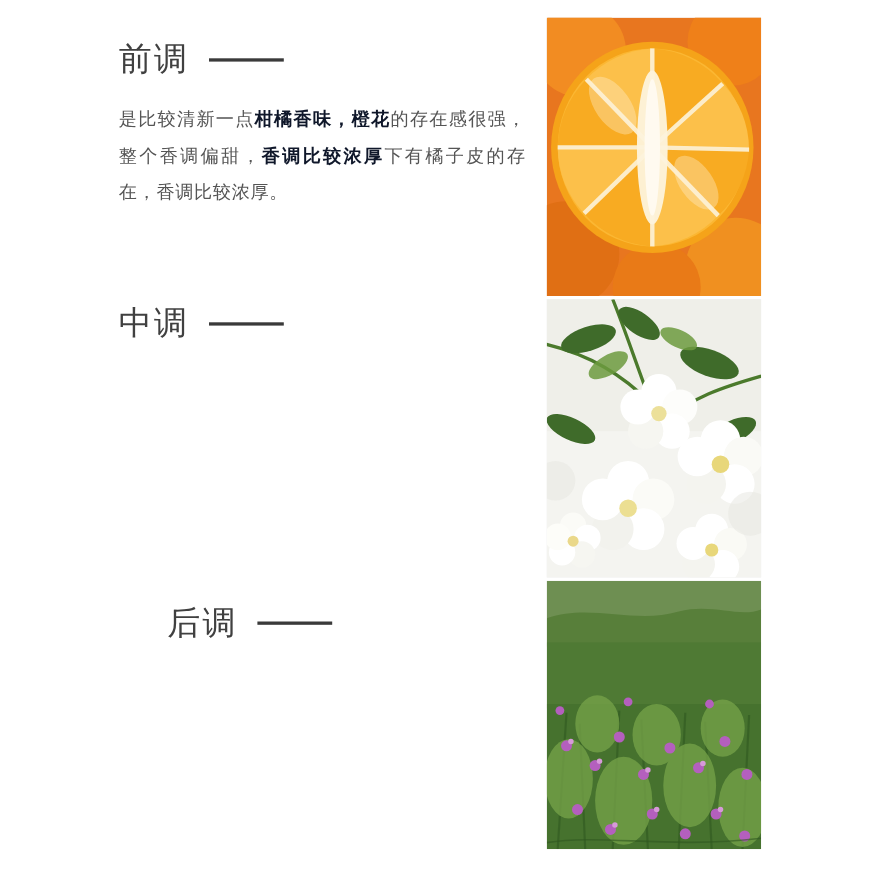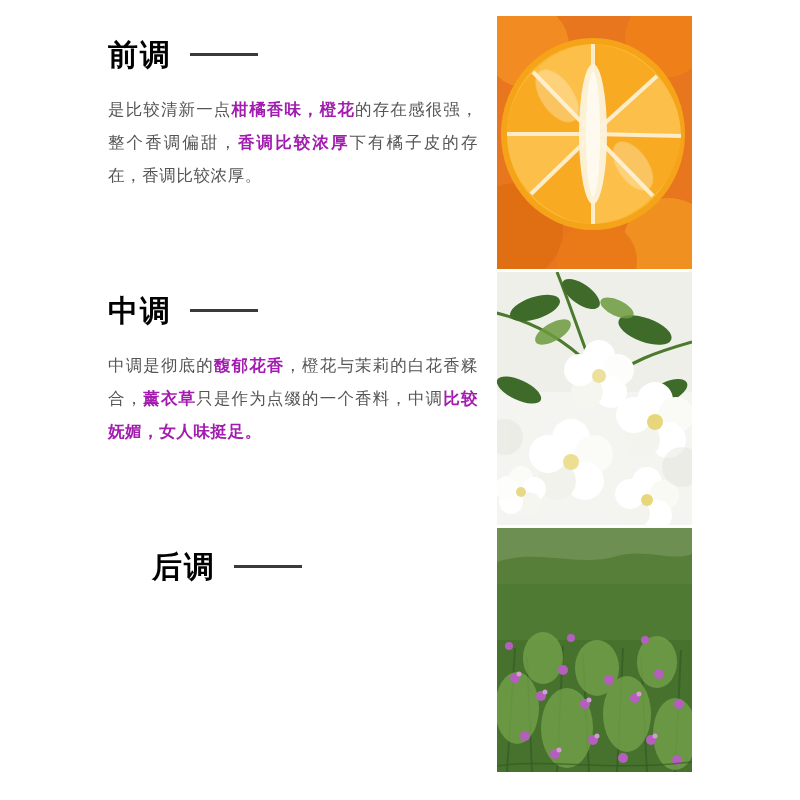--- a/index.html
+++ b/index.html
@@ -29,42 +29,42 @@
     left: 108px;
     width: 370px;
   }
   .heading-row {
     display: flex;
     align-items: center;
     gap: 18px;
   }
   .heading {
     font-size: 30px;
-    font-weight: bold;
-    color: #000000;
+    font-weight: normal;
+    color: #404040;
     letter-spacing: 2px;
     line-height: 1.1;
     white-space: nowrap;
   }
   .rule {
     width: 68px;
     height: 3px;
     background: #3a3a3a;
     display: block;
   }
   .body-text {
     margin-top: 22px;
     font-size: 16.5px;
     line-height: 33px;
     color: #555555;
     letter-spacing: 0.6px;
     text-align: justify;
   }
   .body-text b {
-    color: #a21caf;
+    color: #0f172a;
     font-weight: bold;
   }
   .photo {
     position: absolute;
     left: 497px;
     width: 195px;
     overflow: hidden;
     background: #eee;
   }
   .photo svg {
@@ -124,27 +124,24 @@
         <ellipse cx="96" cy="118" rx="7" ry="62" fill="#fffaf0"></ellipse>
         <g opacity="0.35" fill="#fff3d8">
           <ellipse cx="60" cy="80" rx="16" ry="30" transform="rotate(-35 60 80)"></ellipse>
           <ellipse cx="136" cy="150" rx="15" ry="28" transform="rotate(-35 136 150)"></ellipse>
         </g>
       </svg>
     </div>
   </div>
 
   <div class="section" style="top:272px;">
-    <div class="text-col" style="top:22px;">
+    <div class="text-col" style="top:6px;">
       <div class="heading-row">
         <span class="heading">中调</span>
         <span class="rule"></span>
-      </div>
-      <div class="body-text">
-        <span>中调是彻底的</span><b>馥郁花香</b><span>，橙花与茉莉的白花香糅合，</span><b>薰衣草</b><span>只是作为点缀的一个香料，中调</span><b>比较妩媚，女人味挺足。</b>
       </div>
     </div>
 
     <div class="photo" style="top:0px;height:253px;">
       <svg viewBox="0 0 195 253" preserveAspectRatio="xMidYMid slice">
         <rect x="0" y="0" width="195" height="253" fill="#f4f4f0"></rect>
         <rect x="0" y="0" width="195" height="120" fill="#efefe9"></rect>
         <g stroke="#4b7a2c" stroke-width="3" fill="none">
           <path d="M-5 40 C 40 50, 70 70, 95 95"></path>
           <path d="M60 0 C 72 30, 80 55, 95 95"></path>

